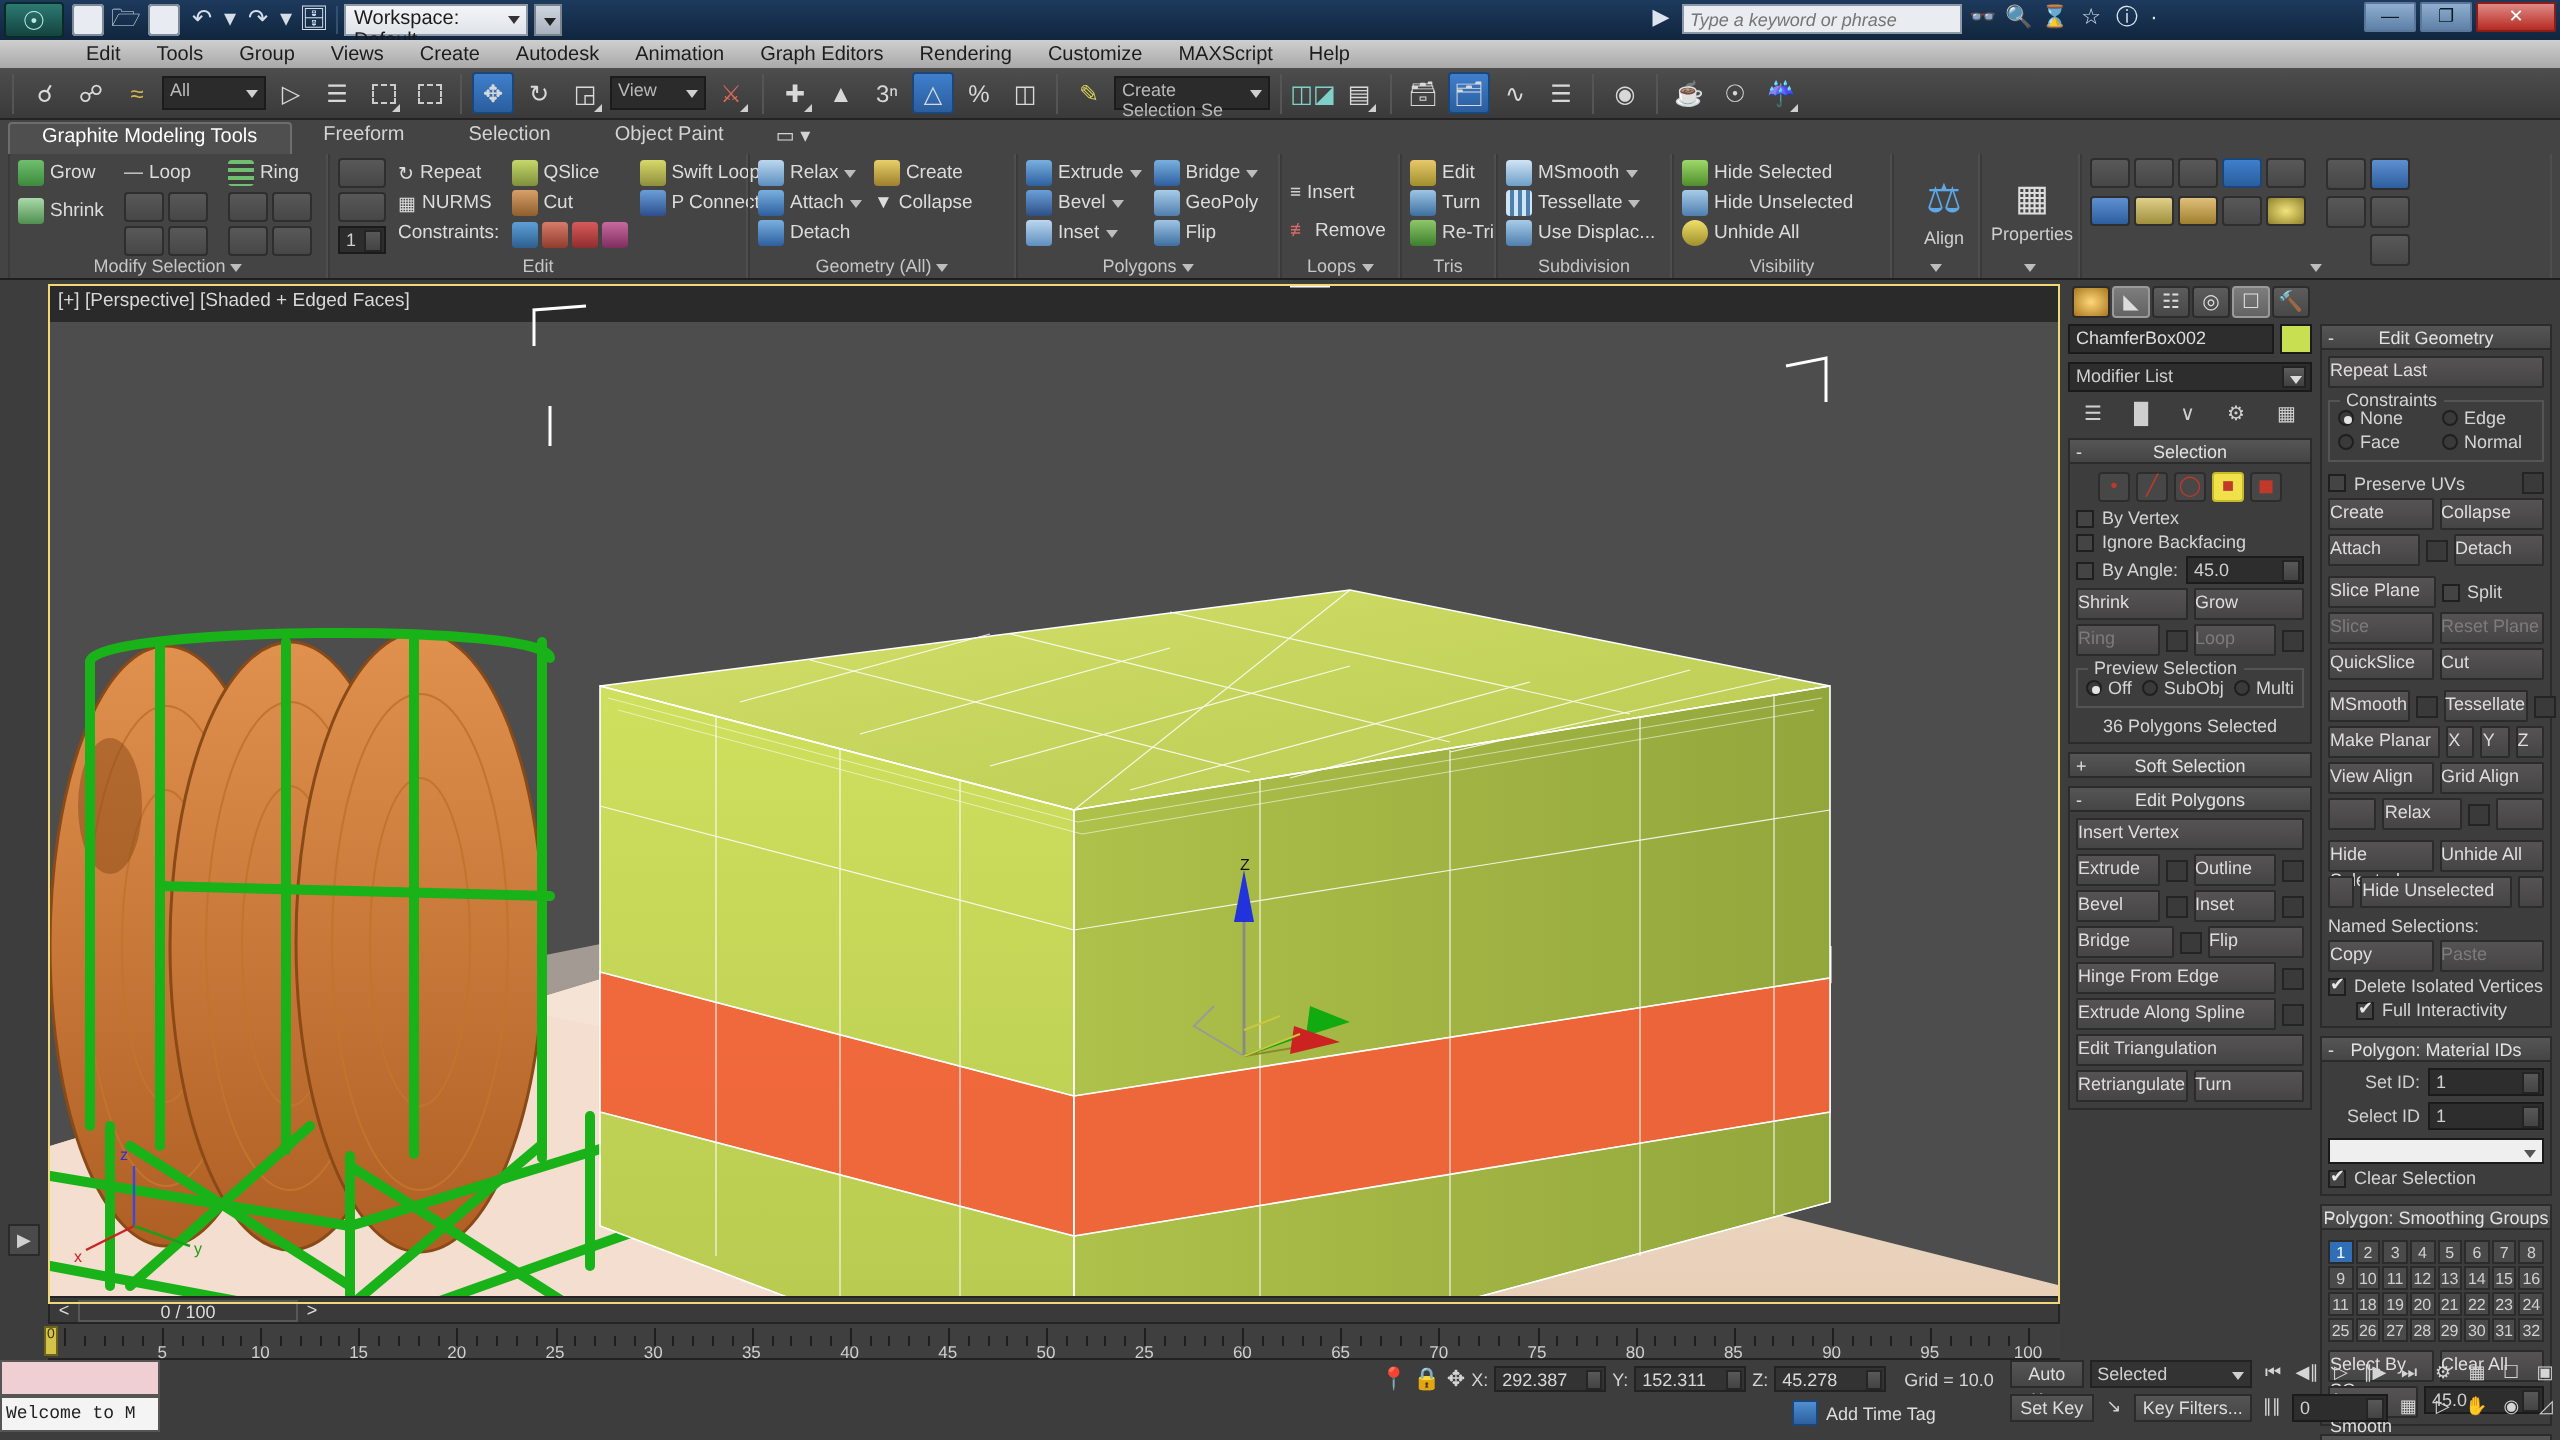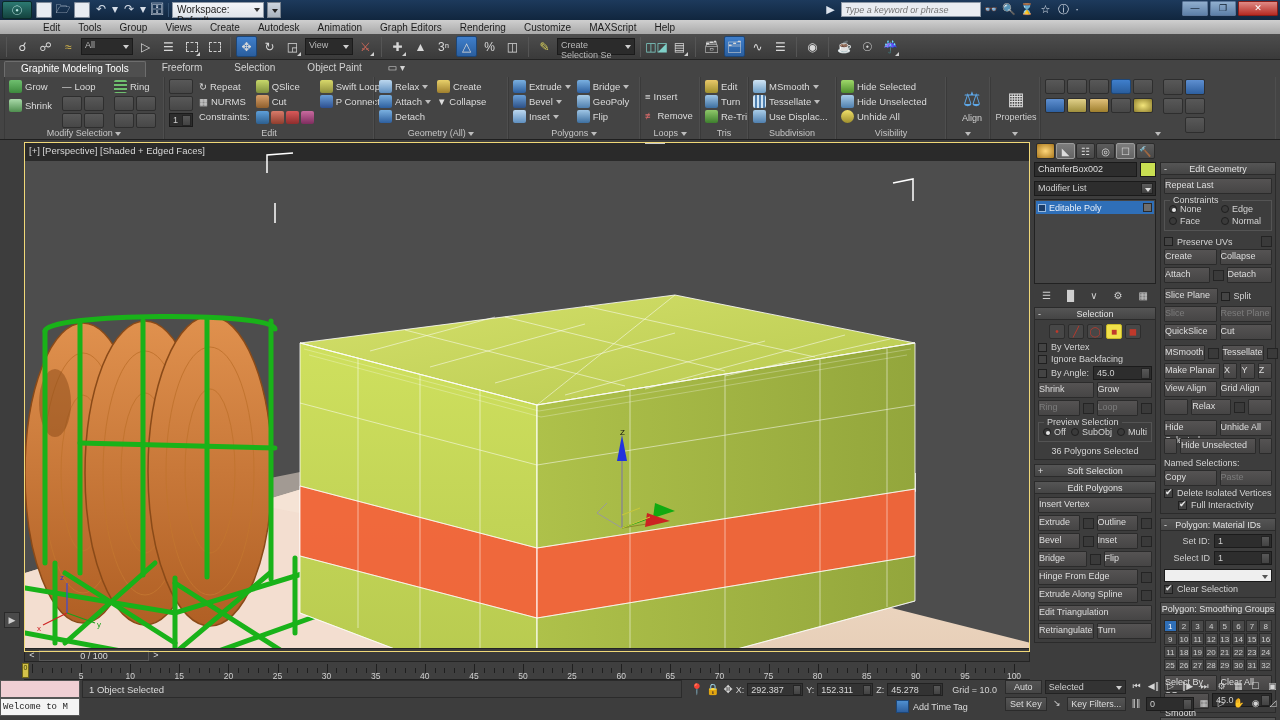--- a/index.html
+++ b/index.html
@@ -719,27 +719,20 @@
       <div class="cptab">🔨</div>
     </div>
   </div>
 
   <div class="cpcolL">
     <div class="nameRow">
       <div class="nameField">ChamferBox002</div>
       <div class="swatch"></div>
     </div>
     <div class="modcombo"><span>Modifier List</span><span class="cv"></span></div>
-    <div class="stacklist">
-      <div class="stackrow">
-        <span class="sb"></span>
-        <span>Editable Poly</span>
-        <span class="rb"></span>
-      </div>
-    </div>
     <div class="stacktools">
       <span>☰</span>
       <span>█</span>
       <span>∨</span>
       <span>⚙</span>
       <span>▦</span>
     </div>
 
     <div class="rollup">
       <div class="rhead"><span class="pm">-</span><span>Selection</span></div>
@@ -1143,21 +1136,20 @@
       <div class="tick" style="left: 950.72px; height: 5px;"></div>
       <div class="tick" style="left: 960.54px; height: 5px;"></div>
       <div class="tick" style="left: 970.36px; height: 5px;"></div>
       <div class="tick" style="left: 980.18px; height: 5px;"></div>
       <div class="tick" style="left: 990px; height: 9px;"></div>
       <div class="tlabel" style="left: 990px;">100</div>
     </div>
 
   <div class="statusL"></div>
   <div class="statusL2">Welcome to M</div>
-  <div class="prompt1">1 Object Selected</div>
 
   <div class="coords">
     <span style="color:#e8a8b8; font-size:11px">📍</span>
     <span style="font-size:11px">🔒</span>
     <span style="font-size:11px">✥</span>
     <span>X:</span>
     <span class="cfield"><span>292.387</span><span class="ar"></span></span>
     <span>Y:</span>
     <span class="cfield"><span>152.311</span><span class="ar"></span></span>
     <span>Z:</span>

